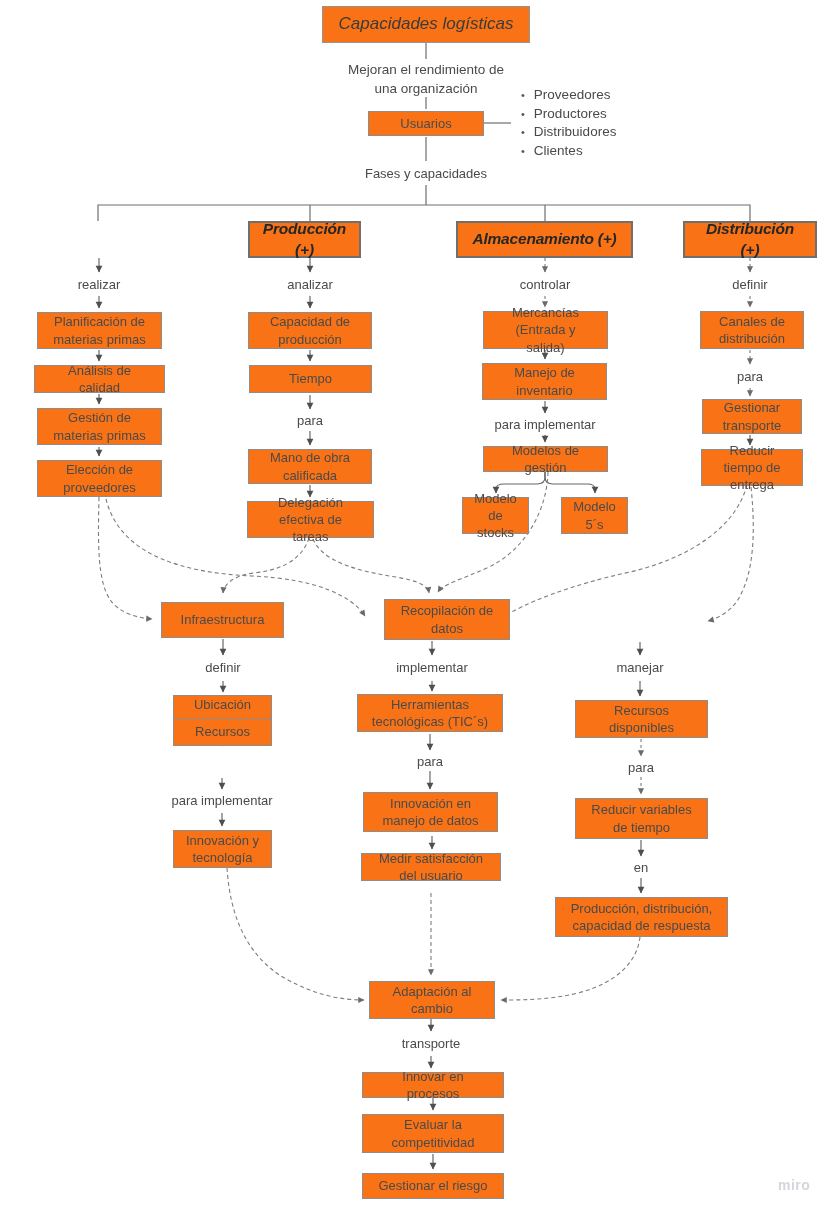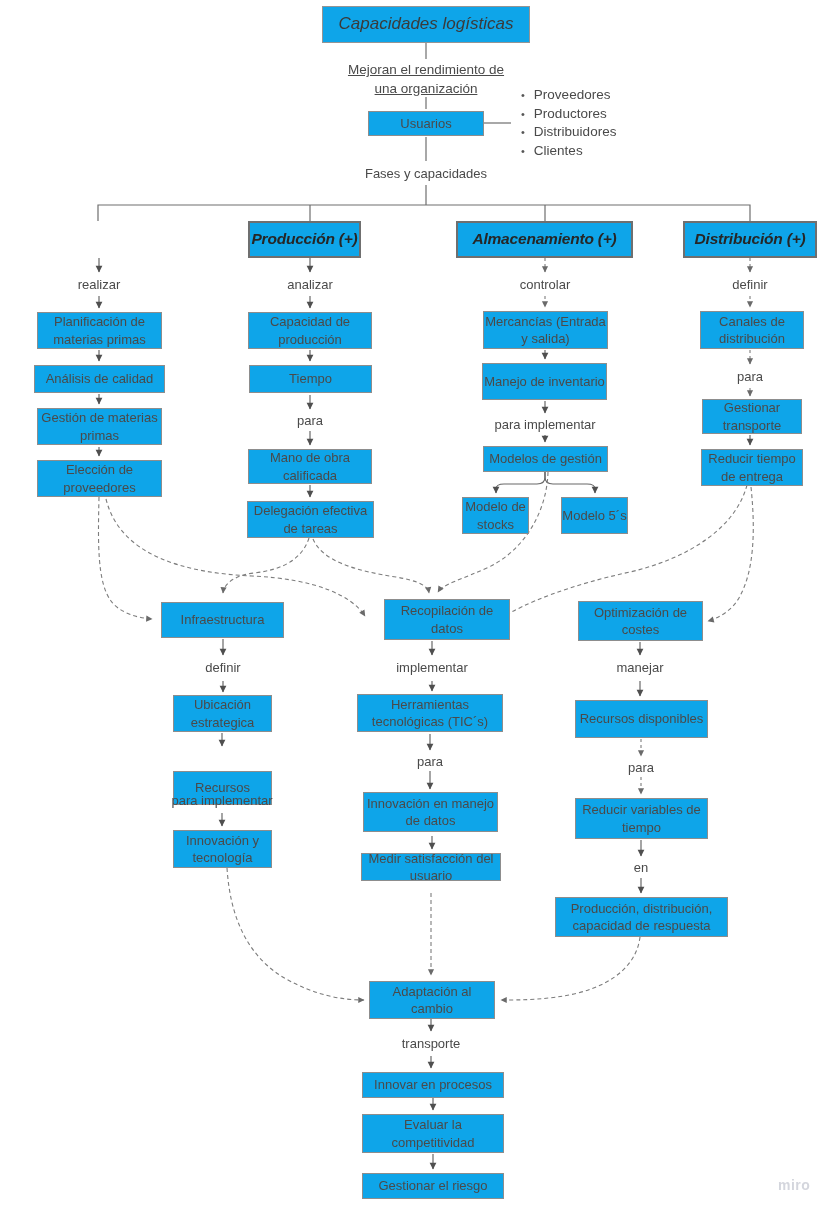--- a/index.html
+++ b/index.html
@@ -2,39 +2,39 @@
 <html><head>
 <meta charset="utf-8">
 <style>
   html,body{margin:0;padding:0;background:#fff;}
   #canvas{
     position:relative;width:826px;height:1209px;background:#ffffff;overflow:hidden;
     font-family:"Liberation Sans","DejaVu Sans",sans-serif;color:#4a4a4a;
   }
   #edges{position:absolute;left:0;top:0;}
   .box{
-    position:absolute;box-sizing:border-box;background:#0ea5e9;
+    position:absolute;box-sizing:border-box;background:#f97316;
     border:1.3px solid #8d8d8d;
     display:flex;align-items:center;justify-content:center;text-align:center;
-    font-size:13px;line-height:1.32;color:#4a4a4a;padding:2px 0;
+    font-size:13px;line-height:1.32;color:#4a4a4a;padding:2px 12px;
   }
   .title{
     border:1.6px solid #949494;font-style:italic;font-size:17px;color:#3a3a3a;
   }
   .header{
     border:2px solid #6f6f6f;font-weight:bold;font-style:italic;
     font-size:15.5px;color:#262626;letter-spacing:-0.2px;
   }
   .elabel{
     position:absolute;transform:translateX(-50%);white-space:nowrap;
     font-size:13px;color:#4a4a4a;
   }
   .tlabel{
     position:absolute;transform:translateX(-50%);text-align:center;
-    font-size:13.5px;color:#4a4a4a;line-height:1.38;text-decoration:underline;
+    font-size:13.5px;color:#4a4a4a;line-height:1.38;
   }
   .ulist{position:absolute;font-size:13.5px;color:#4a4a4a;}
   .uitem{display:flex;align-items:baseline;height:18.6px;}
   .uitem .dot{font-size:11px;margin-right:9px;color:#555;}
   .watermark{
     position:absolute;left:778px;top:1177px;font-size:14px;font-weight:bold;
     color:#d4d6dd;letter-spacing:0.5px;
   }
 </style>
 </head>
@@ -184,25 +184,24 @@
   <div class="box" style="left:561px;top:497px;width:67px;height:37px">Modelo 5´s</div>
 
   <div class="elabel" style="left:750px;top:277px">definir</div>
   <div class="box" style="left:700px;top:311px;width:104px;height:38px">Canales de distribución</div>
   <div class="elabel" style="left:750px;top:369px">para</div>
   <div class="box" style="left:702px;top:399px;width:100px;height:35px">Gestionar transporte</div>
   <div class="box" style="left:701px;top:449px;width:102px;height:37px">Reducir tiempo de entrega</div>
 
   <div class="box" style="left:161px;top:602px;width:123px;height:36px">Infraestructura</div>
   <div class="box" style="left:384px;top:599px;width:126px;height:41px">Recopilación de datos</div>
-  <div class="box" style="left:578px;top:601px;width:125px;height:40px">Optimización de costes</div>
 
   <div class="elabel" style="left:223px;top:660px">definir</div>
   <div class="box" style="left:173px;top:695px;width:99px;height:37px">Ubicación estrategica</div>
-  <div class="box" style="left:173px;top:771px;width:99px;height:34px">Recursos</div>
+  <div class="box" style="left:173px;top:718px;width:99px;height:28px">Recursos</div>
   <div class="elabel" style="left:222px;top:793px">para implementar</div>
   <div class="box" style="left:173px;top:830px;width:99px;height:38px">Innovación y tecnología</div>
 
   <div class="elabel" style="left:432px;top:660px">implementar</div>
   <div class="box" style="left:357px;top:694px;width:146px;height:38px">Herramientas tecnológicas (TIC´s)</div>
   <div class="elabel" style="left:430px;top:754px">para</div>
   <div class="box" style="left:363px;top:792px;width:135px;height:40px">Innovación en manejo de datos</div>
   <div class="box" style="left:361px;top:853px;width:140px;height:28px">Medir satisfacción del usuario</div>
 
   <div class="elabel" style="left:640px;top:660px">manejar</div>

